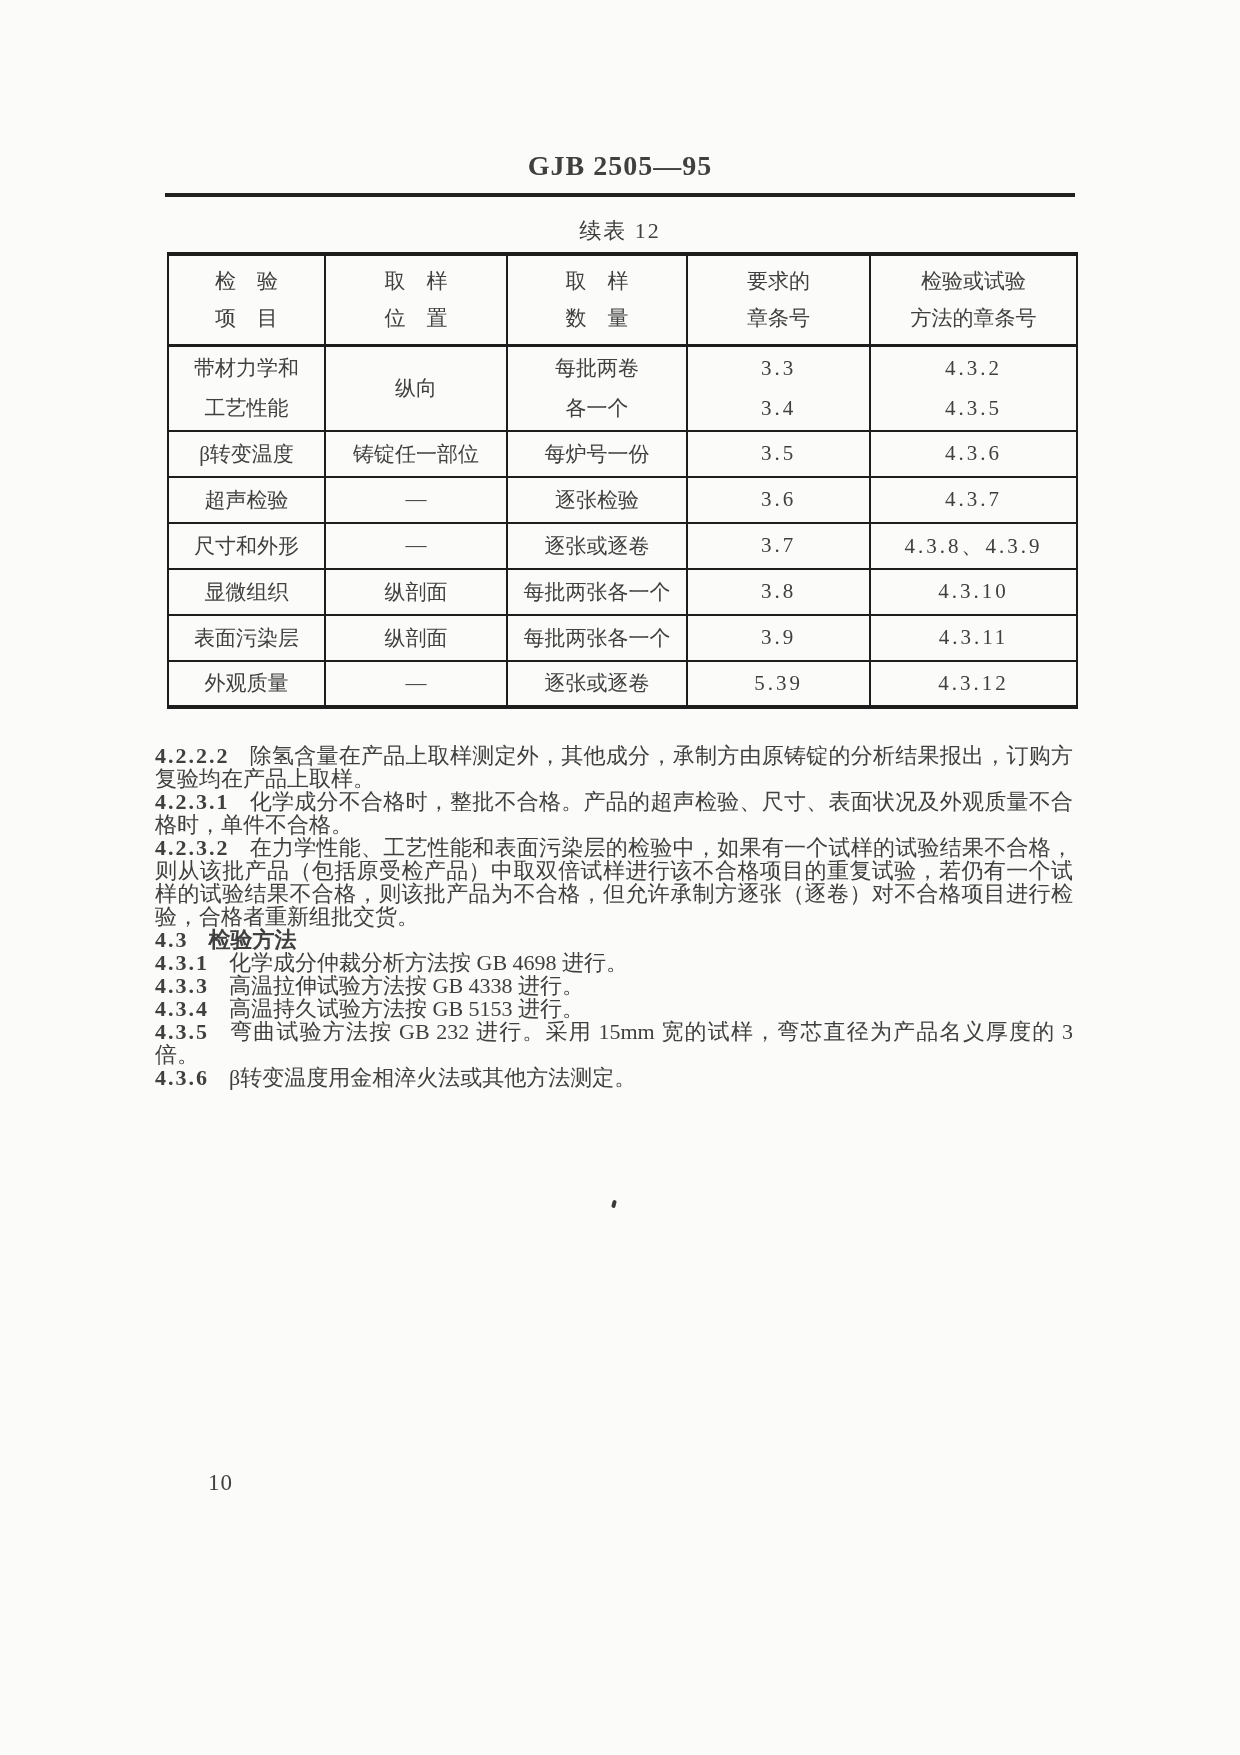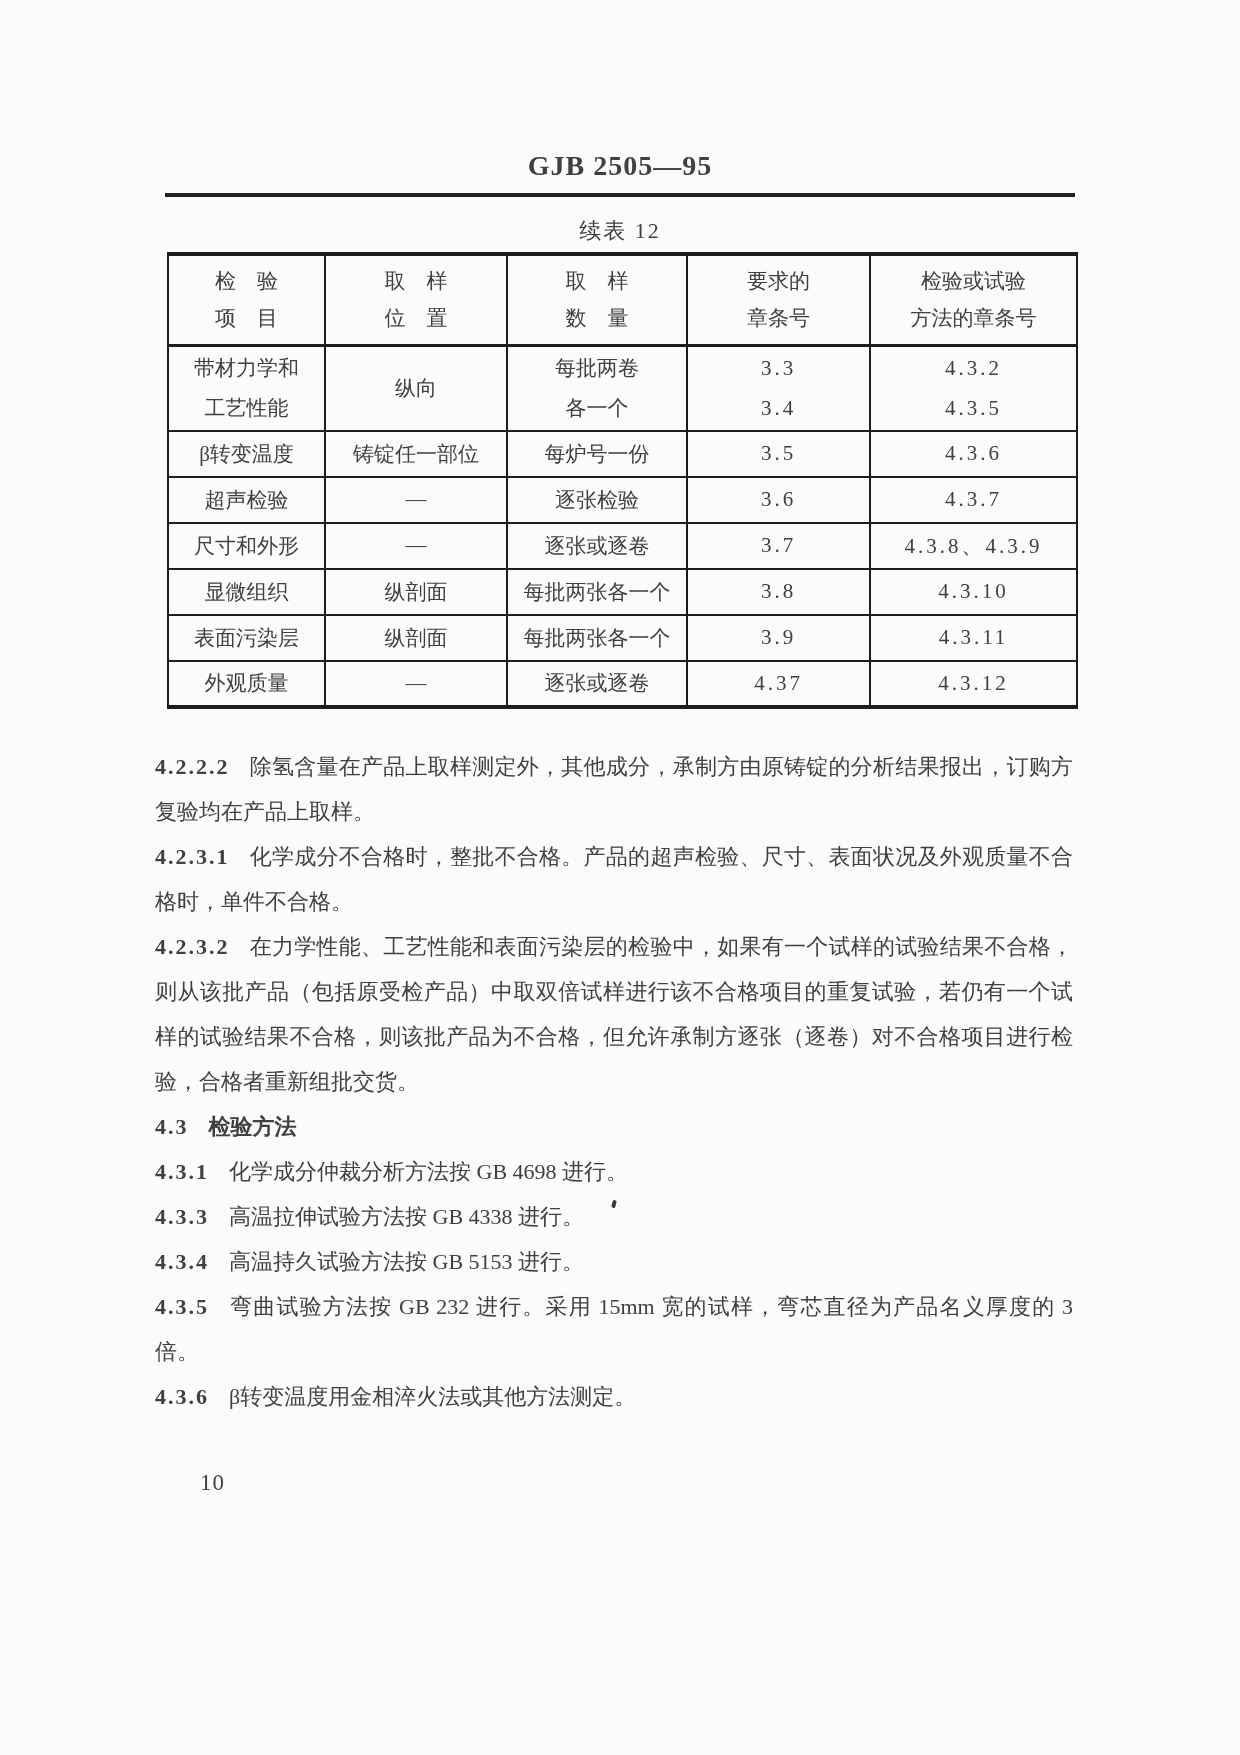--- a/index.html
+++ b/index.html
@@ -59,42 +59,42 @@
   table.insp tbody tr.tall { height: 85px; padding-left: 32px; }
   tr.tall .cl { line-height: 40px; }
   td.num { letter-spacing: 3px; }
   .body-text {
     position: absolute;
     top: 744px; left: 155px; width: 918px;
   }
   .body-text p {
     margin: 0;
     font-size: 22px;
-    line-height: 45px;
+    line-height: 23px;
     text-align: justify;
     text-justify: inter-ideograph;
   }
   .clause-num {
     font-weight: bold;
     letter-spacing: 2px;
     margin-right: 20px;
     white-space: nowrap;
   }
   .bold-text { font-weight: bold; }
   .scan-artifact {
     position: absolute;
     left: 612px; top: 1200px;
     width: 4px; height: 8px;
     background: #3a3a3a;
     border-radius: 2px;
     transform: rotate(15deg);
   }
   .page-number {
     position: absolute;
-    left: 200px; top: 1470px;
+    left: 208px; top: 1470px;
     font-size: 23px;
     letter-spacing: 1px;
   }
 </style>
 </head>
 <body>
 
 <div class="page">
 
   <div class="doc-title">GJB 2505—95</div>
@@ -244,21 +244,21 @@
           <td>
             <div class="cl">外观质量</div>
           </td>
           <td>
             <div class="cl">—</div>
           </td>
           <td>
             <div class="cl">逐张或逐卷</div>
           </td>
           <td class="num">
-            <div class="cl">4.37</div>
+            <div class="cl">5.39</div>
           </td>
           <td class="num">
             <div class="cl">4.3.12</div>
           </td>
         </tr>
       </tbody>
   </table>
 
   <div class="body-text">
       <p><b class="clause-num">4.2.2.2</b><span>除氢含量在产品上取样测定外，其他成分，承制方由原铸锭的分析结果报出，订购方复验均在产品上取样。</span></p>

